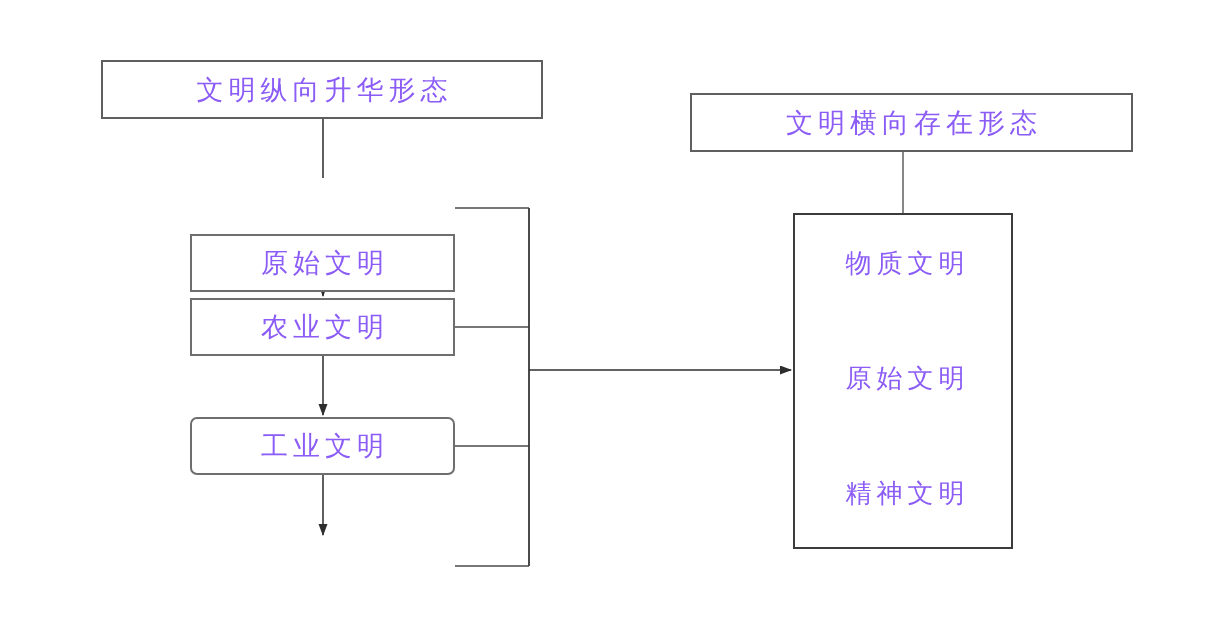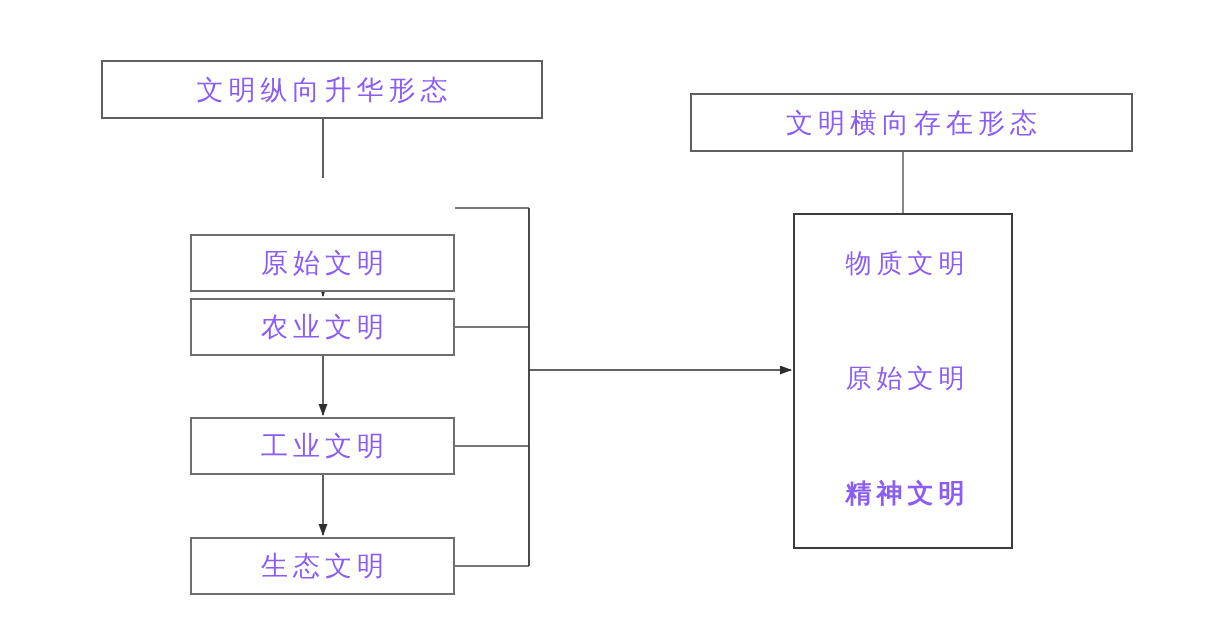--- a/index.html
+++ b/index.html
@@ -44,21 +44,21 @@
   }
   #left-header-box   { left: 101px; top: 60px;  width: 442px; }
   #right-header-box  { left: 690px; top: 58px;  width: 443px; margin-top: 35px; }
   .stage-box {
     left: 190px;
     width: 265px;
     height: 58px;
   }
   #stage-box-primitive    { top: 195px; margin-top: 39px; }
   #stage-box-agricultural { top: 298px; align-items: center; }
-  #stage-box-industrial   { top: 417px; }
+  #stage-box-industrial   { top: 417px; border-radius: 7px; }
   #stage-box-ecological   { top: 537px; }
   #forms-box {
     left: 793px;
     top: 213px;
     width: 220px;
     height: 336px;
     border-color: #3c3c3c;
   }
   .form-label {
     position: absolute;
@@ -68,21 +68,21 @@
     line-height: 32px;
     text-align: center;
     font-size: 26px;
     letter-spacing: 5px;
     padding-left: 5px;
     box-sizing: border-box;
     white-space: nowrap;
   }
   #form-label-material  { top: 33px; }
   #form-label-political { top: 148px; }
-  #form-label-spiritual { top: 263px; font-weight: bold; }
+  #form-label-spiritual { top: 263px; }
 </style>
 </head>
 <body>
 
 <div id="canvas">
 
   <svg id="connector-layer" viewBox="0 0 1214 637" xmlns="http://www.w3.org/2000/svg">
     <defs>
       <marker id="arrowhead" markerWidth="13" markerHeight="10" refX="11" refY="4.5" orient="auto" markerUnits="userSpaceOnUse">
         <path d="M0,0 L12,4.5 L0,9 Z" fill="#2e2e2e"></path>
@@ -113,23 +113,20 @@
 
   <div class="node stage-box" id="stage-box-primitive">
     <span class="node-label">原始文明</span>
   </div>
   <div class="node stage-box" id="stage-box-agricultural">
     <span class="node-label">农业文明</span>
   </div>
   <div class="node stage-box" id="stage-box-industrial">
     <span class="node-label">工业文明</span>
   </div>
-  <div class="node stage-box" id="stage-box-ecological">
-    <span class="node-label">生态文明</span>
-  </div>
 
   <div class="node header-box" id="right-header-box">
     <span class="node-label">文明横向存在形态</span>
   </div>
 
   <div class="node" id="forms-box">
     <span class="form-label" id="form-label-material">物质文明</span>
     <span class="form-label" id="form-label-political">原始文明</span>
     <span class="form-label" id="form-label-spiritual">精神文明</span>
   </div>

